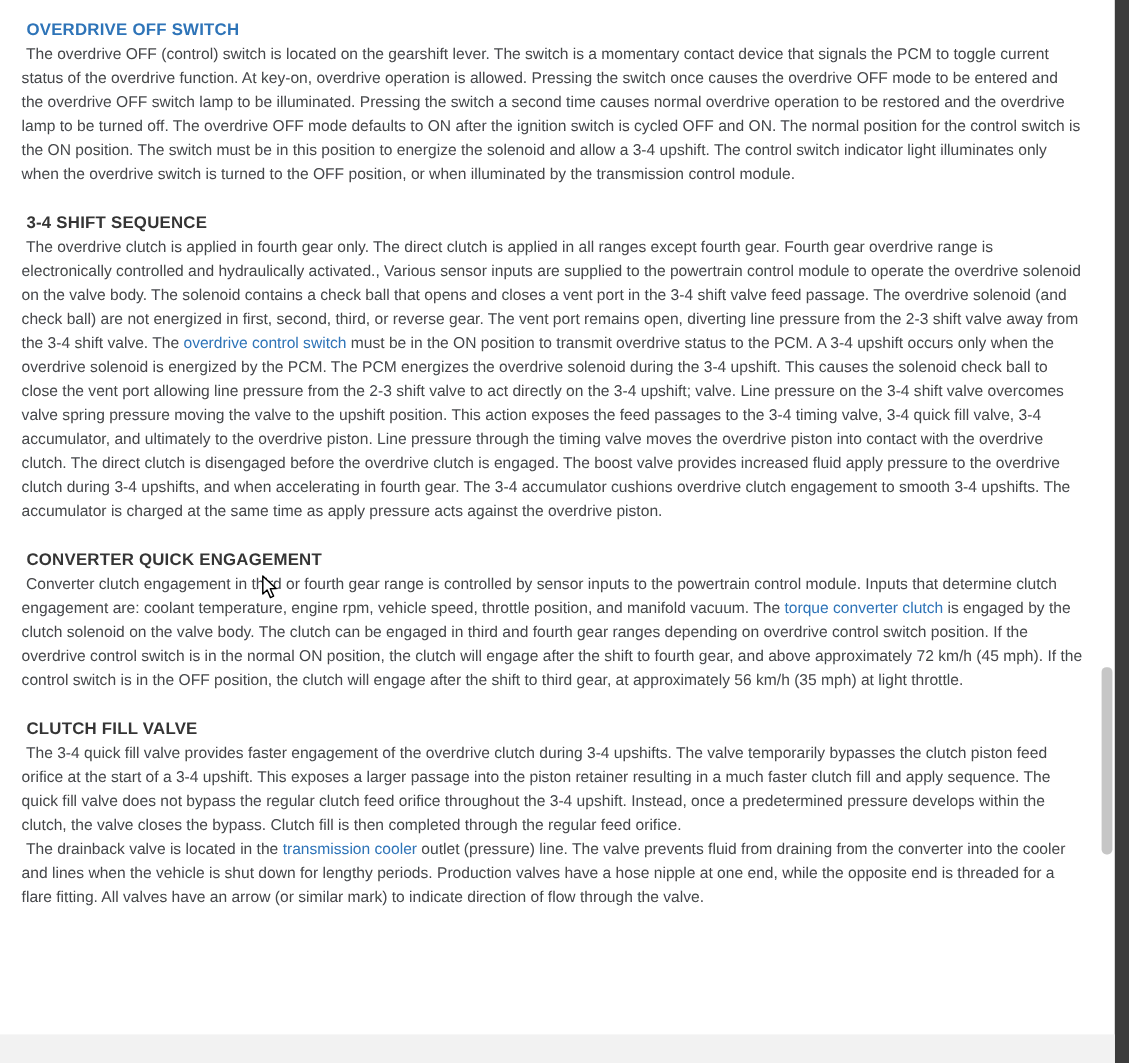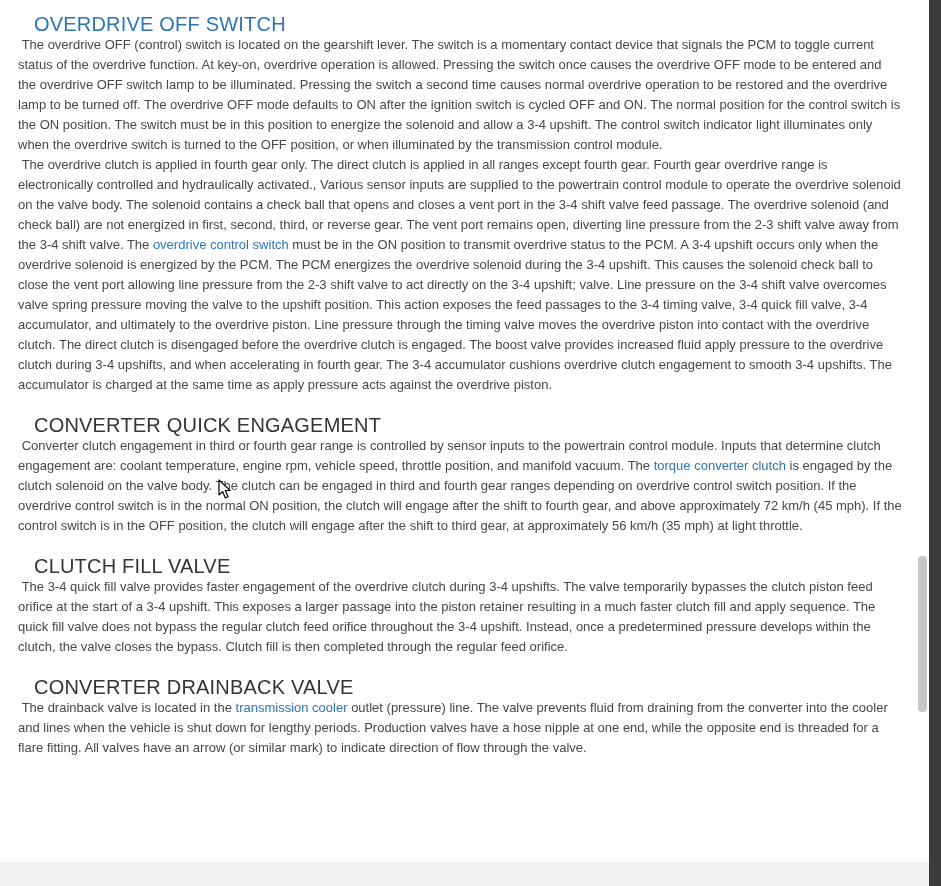--- a/index.html
+++ b/index.html
@@ -17,25 +17,25 @@
     font-family:"Liberation Sans","DejaVu Sans",sans-serif;
     color:var(--body-text);
     position:relative;
   }
   .viewport{width:941px;height:886px;position:relative;overflow:hidden;background:#fff;}
   .content{
     position:absolute;
     top:14px;left:18px;right:38px;
   }
   .heading{
-    font-size:20px;
+    font-size:14px;
     line-height:20px;
-    font-weight:normal;
+    font-weight:bold;
     color:var(--heading-dark);
-    margin:20px 0 1px 16px;
+    margin:20px 0 1px 4px;
     letter-spacing:0.2px;
   }
   .heading:first-child{margin-top:0;}
   .heading-link{color:var(--heading-blue);}
   .para{
     font-size:13px;
     line-height:20px;
     color:var(--body-text);
     white-space:pre-wrap;
   }
@@ -74,26 +74,26 @@
   }
 </style>
 </head>
 <body>
 
 <div class="viewport">
 
   <main class="content">
       <h2 class="heading heading-link">OVERDRIVE OFF SWITCH</h2>
       <p class="para"><span> The overdrive OFF (control) switch is located on the gearshift lever. The switch is a momentary contact device that signals the PCM to toggle current status of the overdrive function. At key-on, overdrive operation is allowed. Pressing the switch once causes the overdrive OFF mode to be entered and the overdrive OFF switch lamp to be illuminated. Pressing the switch a second time causes normal overdrive operation to be restored and the overdrive lamp to be turned off. The overdrive OFF mode defaults to ON after the ignition switch is cycled OFF and ON. The normal position for the control switch is the ON position. The switch must be in this position to energize the solenoid and allow a 3-4 upshift. The control switch indicator light illuminates only when the overdrive switch is turned to the OFF position, or when illuminated by the transmission control module.</span></p>
+      <h2 class="heading">3-4 SHIFT SEQUENCE</h2>
       <p class="para"><span> The overdrive clutch is applied in fourth gear only. The direct clutch is applied in all ranges except fourth gear. Fourth gear overdrive range is electronically controlled and hydraulically activated., Various sensor inputs are supplied to the powertrain control module to operate the overdrive solenoid on the valve body. The solenoid contains a check ball that opens and closes a vent port in the 3-4 shift valve feed passage. The overdrive solenoid (and check ball) are not energized in first, second, third, or reverse gear. The vent port remains open, diverting line pressure from the 2-3 shift valve away from the 3-4 shift valve. The </span><a href="#" class="inline-link">overdrive control switch</a><span> must be in the ON position to transmit overdrive status to the PCM. A 3-4 upshift occurs only when the overdrive solenoid is energized by the PCM. The PCM energizes the overdrive solenoid during the 3-4 upshift. This causes the solenoid check ball to close the vent port allowing line pressure from the 2-3 shift valve to act directly on the 3-4 upshift; valve. Line pressure on the 3-4 shift valve overcomes valve spring pressure moving the valve to the upshift position. This action exposes the feed passages to the 3-4 timing valve, 3-4 quick fill valve, 3-4 accumulator, and ultimately to the overdrive piston. Line pressure through the timing valve moves the overdrive piston into contact with the overdrive clutch. The direct clutch is disengaged before the overdrive clutch is engaged. The boost valve provides increased fluid apply pressure to the overdrive clutch during 3-4 upshifts, and when accelerating in fourth gear. The 3-4 accumulator cushions overdrive clutch engagement to smooth 3-4 upshifts. The accumulator is charged at the same time as apply pressure acts against the overdrive piston.</span></p>
       <h2 class="heading">CONVERTER QUICK ENGAGEMENT</h2>
       <p class="para"><span> Converter clutch engagement in third or fourth gear range is controlled by sensor inputs to the powertrain control module. Inputs that determine clutch engagement are: coolant temperature, engine rpm, vehicle speed, throttle position, and manifold vacuum. The </span><a href="#" class="inline-link">torque converter clutch</a><span> is engaged by the clutch solenoid on the valve body. The clutch can be engaged in third and fourth gear ranges depending on overdrive control switch position. If the overdrive control switch is in the normal ON position, the clutch will engage after the shift to fourth gear, and above approximately 72 km/h (45 mph). If the control switch is in the OFF position, the clutch will engage after the shift to third gear, at approximately 56 km/h (35 mph) at light throttle.</span></p>
       <h2 class="heading">CLUTCH FILL VALVE</h2>
       <p class="para"><span> The 3-4 quick fill valve provides faster engagement of the overdrive clutch during 3-4 upshifts. The valve temporarily bypasses the clutch piston feed orifice at the start of a 3-4 upshift. This exposes a larger passage into the piston retainer resulting in a much faster clutch fill and apply sequence. The quick fill valve does not bypass the regular clutch feed orifice throughout the 3-4 upshift. Instead, once a predetermined pressure develops within the clutch, the valve closes the bypass. Clutch fill is then completed through the regular feed orifice.</span></p>
-      <h2 class="heading">CONVERTER DRAINBACK VALVE</h2>
       <p class="para"><span> The drainback valve is located in the </span><a href="#" class="inline-link">transmission cooler</a><span> outlet (pressure) line. The valve prevents fluid from draining from the converter into the cooler and lines when the vehicle is shut down for lengthy periods. Production valves have a hose nipple at one end, while the opposite end is threaded for a flare fitting. All valves have an arrow (or similar mark) to indicate direction of flow through the valve.</span></p>
     </main>
 
   <div class="scroll-thumb"></div>
   <div class="right-strip"></div>
   <div class="bottom-gutter"></div>
 
   <svg class="cursor" viewBox="0 0 14 21">
     <polygon points="1,1 1,16 4.6,12.6 7.4,19 10,17.8 7.2,11.6 12,11.4" fill="#ffffff" stroke="#000000" stroke-width="1.2" stroke-linejoin="round"></polygon>
   </svg>

